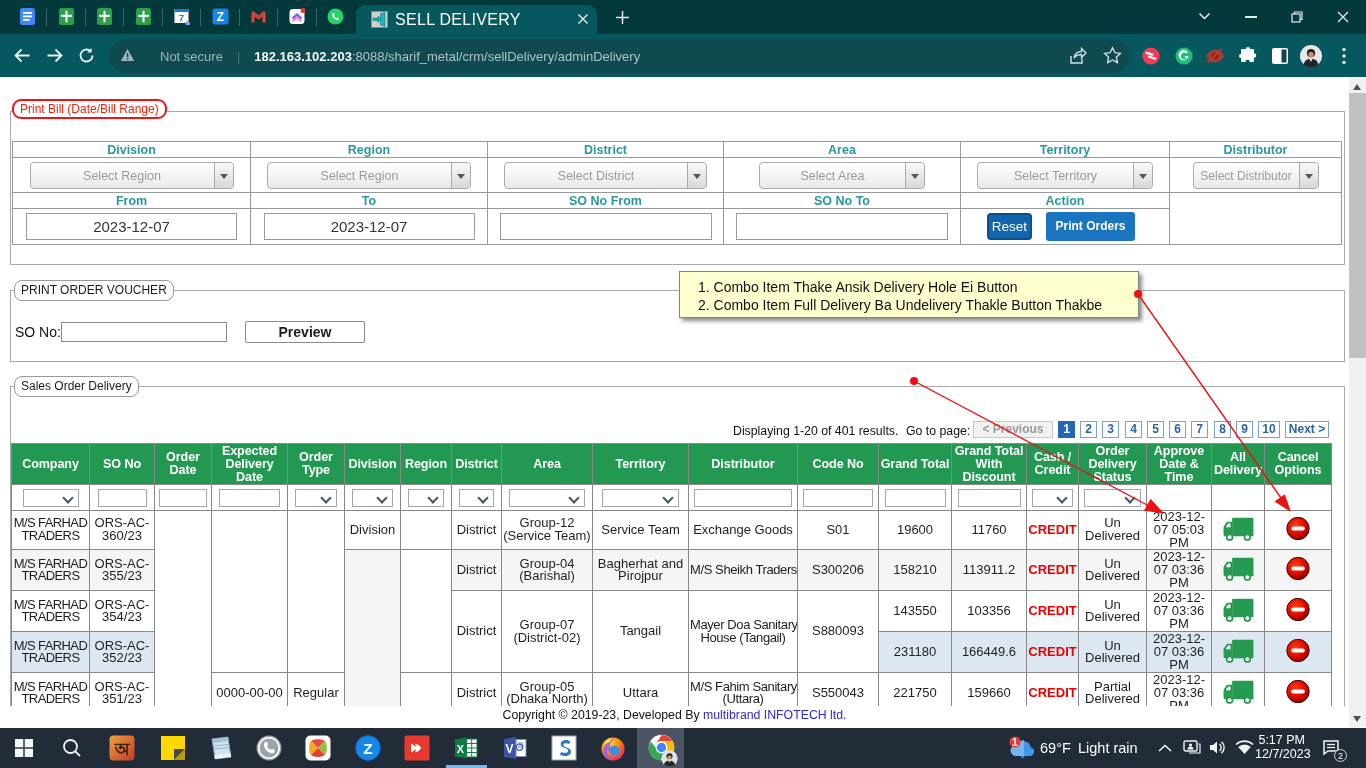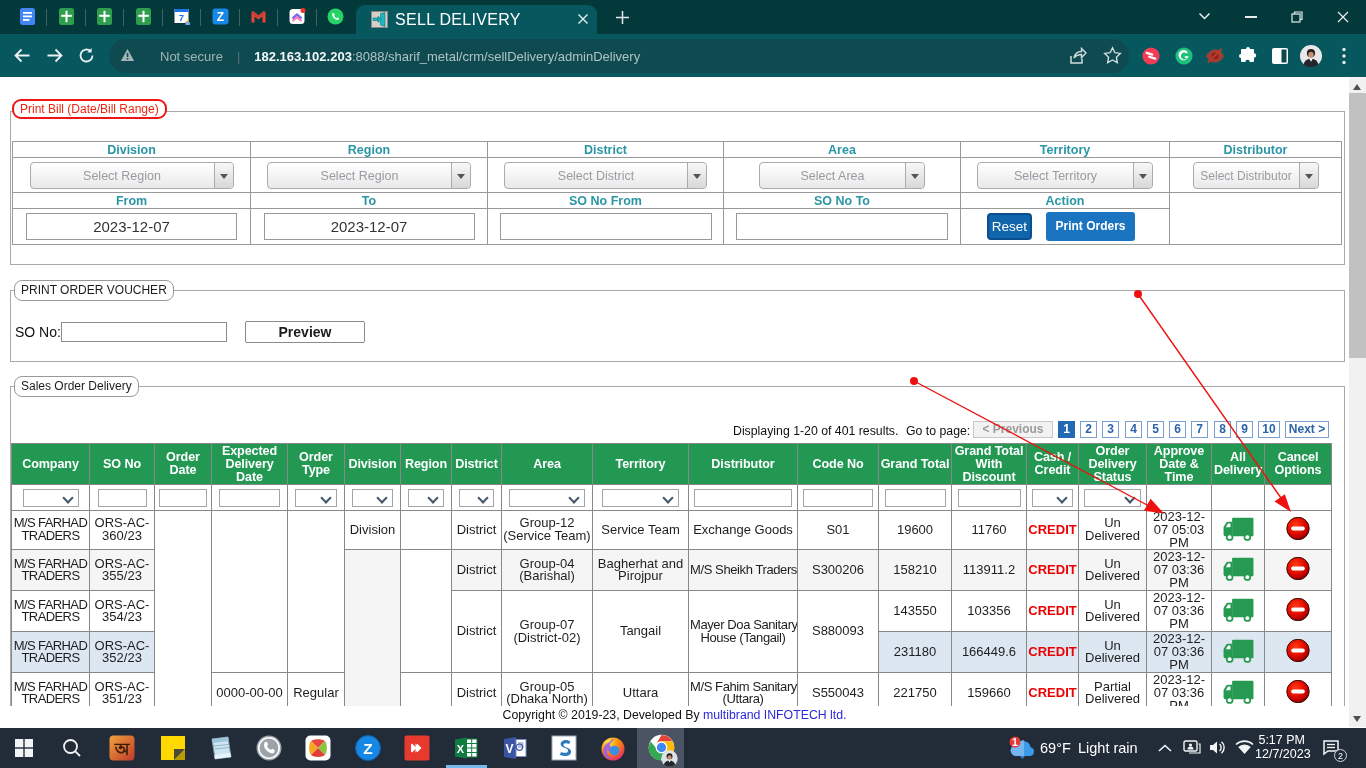--- a/index.html
+++ b/index.html
@@ -550,20 +550,21 @@
 </div>
 
 <div class="abs" style="left:0;top:706px;width:1349px;height:22px;background:#fff;"></div>
 <div class="abs" style="left:0;top:708px;width:1349px;text-align:center;font-size:12.3px;color:#111;">Copyright © 2019-23, Developed By <span style="color:#2b28de">multibrand INFOTECH ltd.</span></div>
 
 <div id="sbar"></div>
 <div id="sthumb"></div>
 <div class="sarrow" style="top:84px;border-left:4.5px solid transparent;border-right:4.5px solid transparent;border-bottom:6px solid #505050;"></div>
 <div class="sarrow" style="top:716px;border-left:4.5px solid transparent;border-right:4.5px solid transparent;border-top:6px solid #505050;"></div>
 
+<div class="note" style="left:679px;top:271px;width:460px;height:47px;padding:6px 0 0 18px;line-height:18px;">1. Combo Item Thake Ansik Delivery Hole Ei Button<br>2. Combo Item Full Delivery Ba Undelivery Thakle Button Thakbe</div>
 <svg class="abs" style="left:0;top:0;pointer-events:none" width="1366" height="768">
 <circle cx="1138" cy="294" r="4" fill="#ee1111"></circle>
 <circle cx="914" cy="381" r="4" fill="#ee1111"></circle>
 <line x1="1138" y1="294" x2="1281" y2="498" stroke="#ee1111" stroke-width="1.4"></line>
 <line x1="914" y1="381" x2="1149" y2="506" stroke="#ee1111" stroke-width="1.4"></line>
 <polygon points="1291,512 1274.5,501.5 1284.8,494.2 Z" fill="#ee1111"></polygon>
 <polygon points="1164,513.5 1143.8,510.8 1150.6,498.8 Z" fill="#ee1111"></polygon>
 </svg>
 
 <div id="taskbar">

